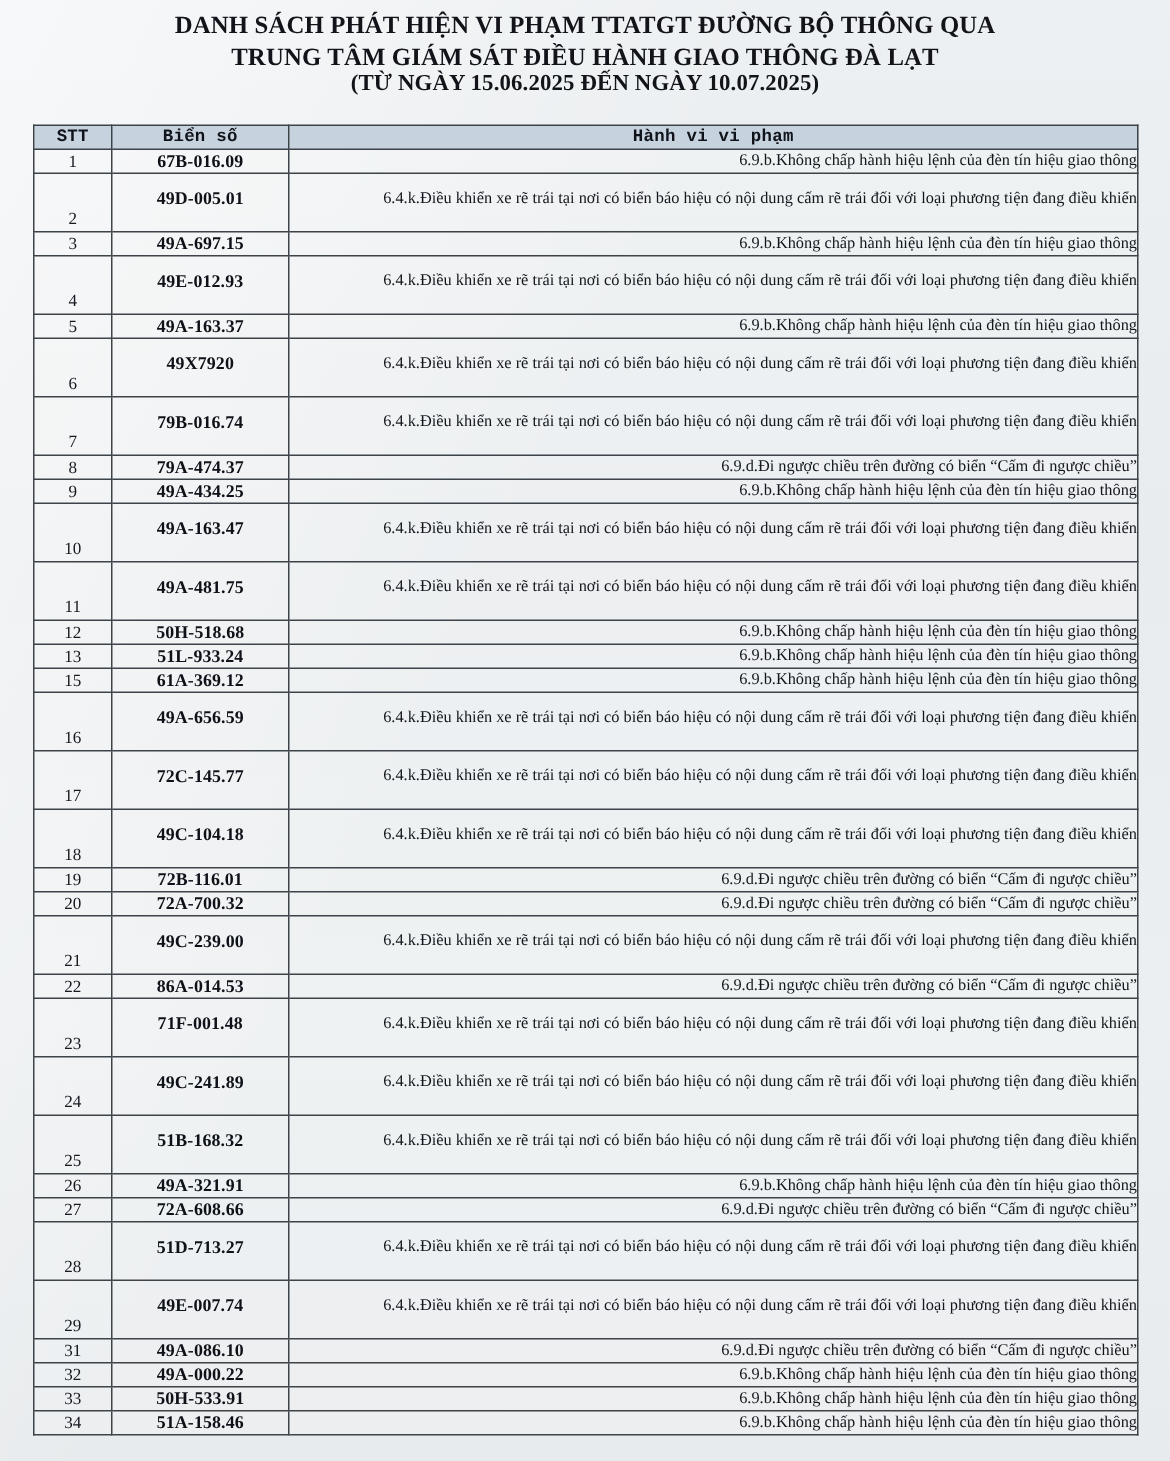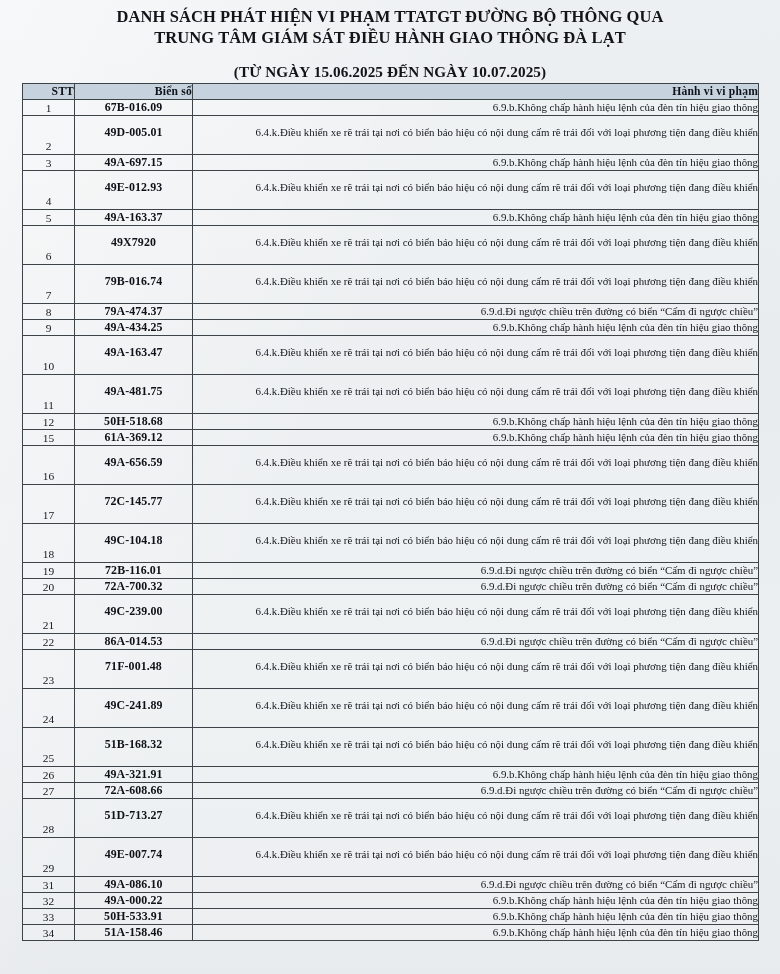--- a/index.html
+++ b/index.html
@@ -31,21 +31,21 @@
     right: 0;
     text-align: center;
   }
   .title-line {
     font-weight: bold;
     letter-spacing: 0.1px;
     color: #121419;
     line-height: 1.0;
   }
   .title-1 { font-size: 16.5px; margin-bottom: 4.5px; }
-  .title-2 { font-size: 16.5px; margin-bottom: 17px; }
+  .title-2 { font-size: 16.5px; margin-bottom: 1px; }
   .title-3 { font-size: 15.2px; }
 
   .table-wrap {
     position: absolute;
     left: 22px;
     top: 83px;
     width: 736px;
   }
   table.vio {
     border-collapse: collapse;
@@ -55,25 +55,26 @@
   }
   table.vio th, table.vio td {
     border: 1px solid #3c4349;
     padding: 0;
     vertical-align: middle;
   }
   thead th {
     background: #c6d2de;
     font-weight: bold;
     font-size: 11.6px;
-    text-align: right;
+    text-align: center;
     height: 15px;
     line-height: 15px;
     color: #10131a;
     letter-spacing: 0.2px;
+    font-family: Liberation Mono, monospace;
   }
   col.c-stt  { width: 52px; }
   col.c-bien { width: 118px; }
   col.c-act  { width: 566px; }
 
   td.stt {
     text-align: center;
     font-size: 11.4px;
     color: #15181f;
   }
@@ -181,20 +182,25 @@
             <td class="stt">11</td>
             <td class="bien">49A-481.75</td>
             <td class="act">6.4.k.Điều khiển xe rẽ trái tại nơi có biển báo hiệu có nội dung cấm rẽ trái đối với loại phương tiện đang điều khiển</td>
           </tr>
           <tr class="r-short">
             <td class="stt">12</td>
             <td class="bien">50H-518.68</td>
             <td class="act">6.9.b.Không chấp hành hiệu lệnh của đèn tín hiệu giao thông</td>
           </tr>
           <tr class="r-short">
+            <td class="stt">13</td>
+            <td class="bien">51L-933.24</td>
+            <td class="act">6.9.b.Không chấp hành hiệu lệnh của đèn tín hiệu giao thông</td>
+          </tr>
+          <tr class="r-short">
             <td class="stt">15</td>
             <td class="bien">61A-369.12</td>
             <td class="act">6.9.b.Không chấp hành hiệu lệnh của đèn tín hiệu giao thông</td>
           </tr>
           <tr class="r-tall">
             <td class="stt">16</td>
             <td class="bien">49A-656.59</td>
             <td class="act">6.4.k.Điều khiển xe rẽ trái tại nơi có biển báo hiệu có nội dung cấm rẽ trái đối với loại phương tiện đang điều khiển</td>
           </tr>
           <tr class="r-tall">

